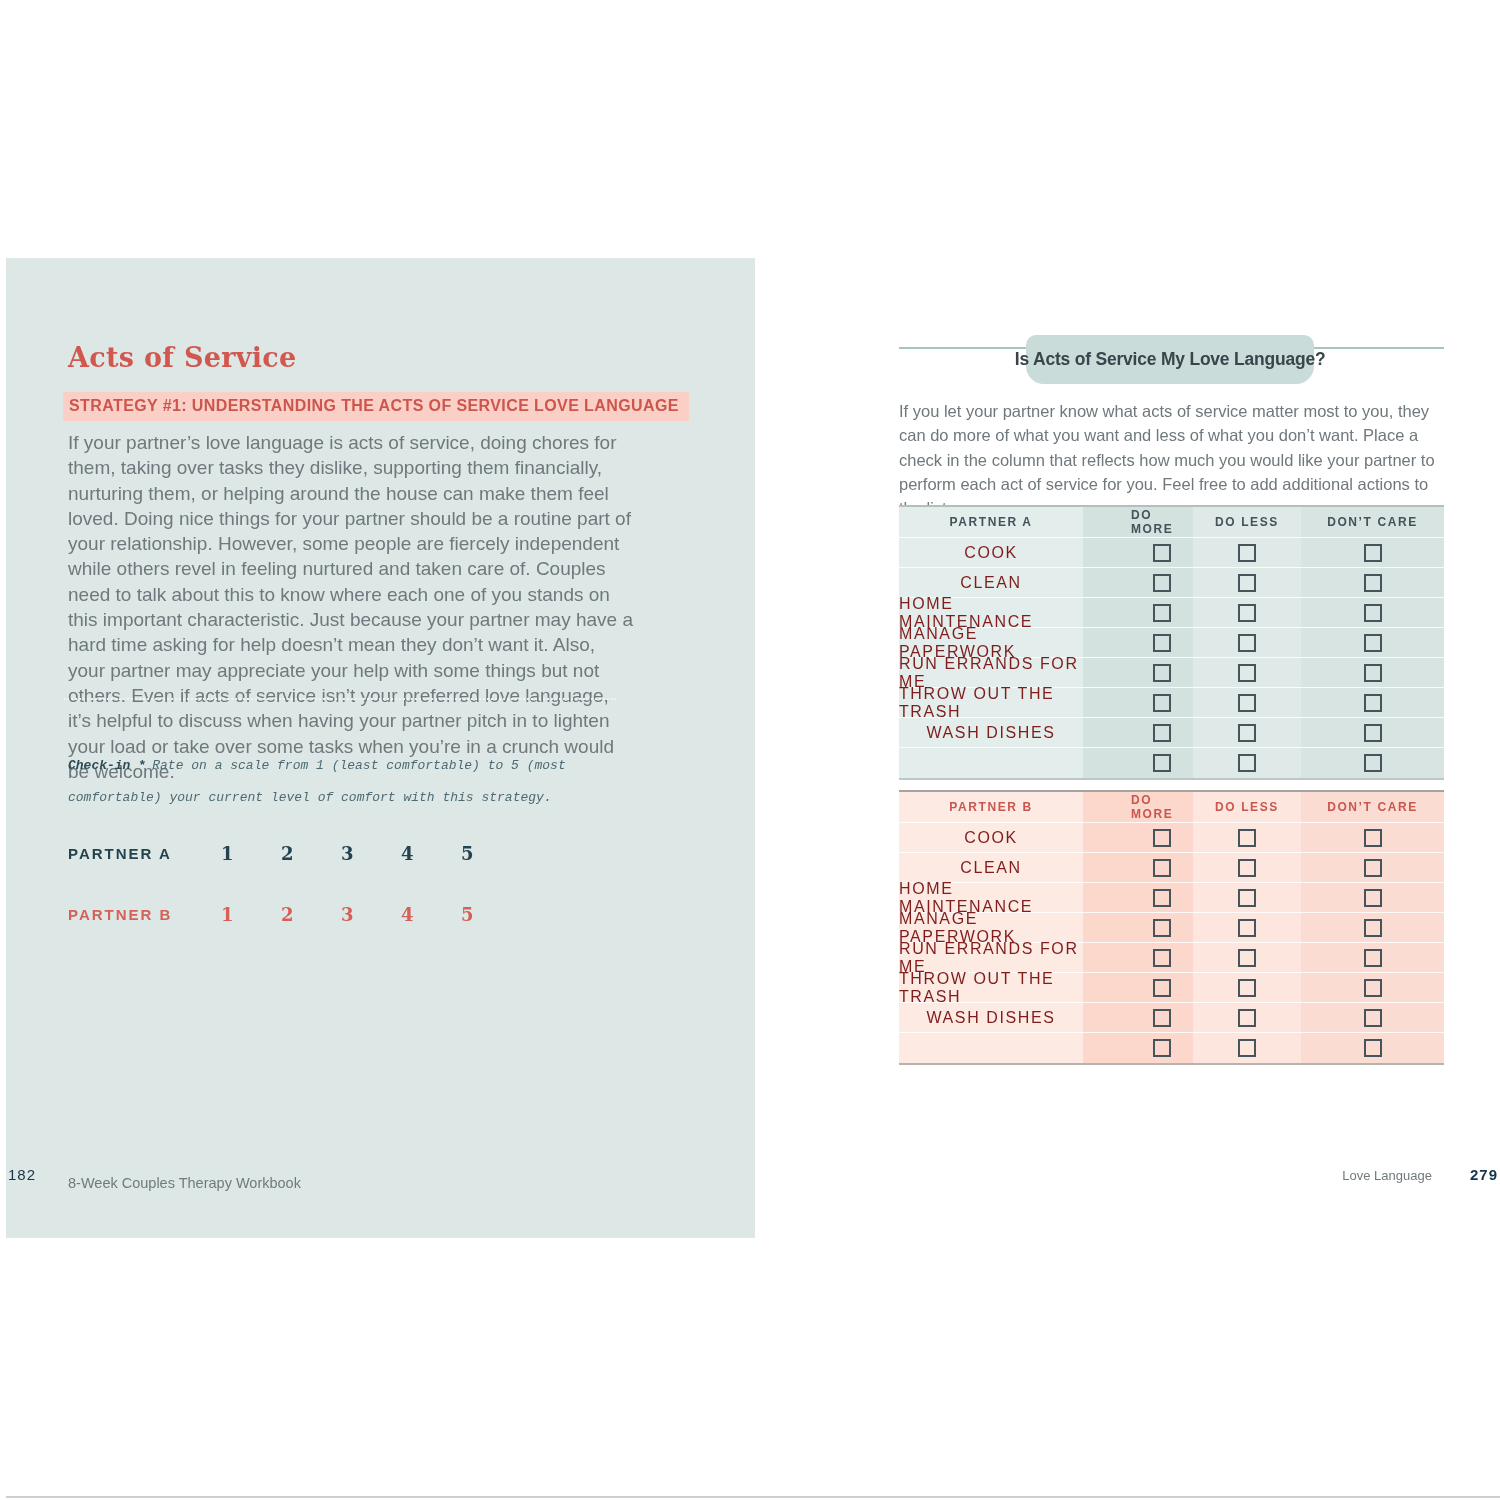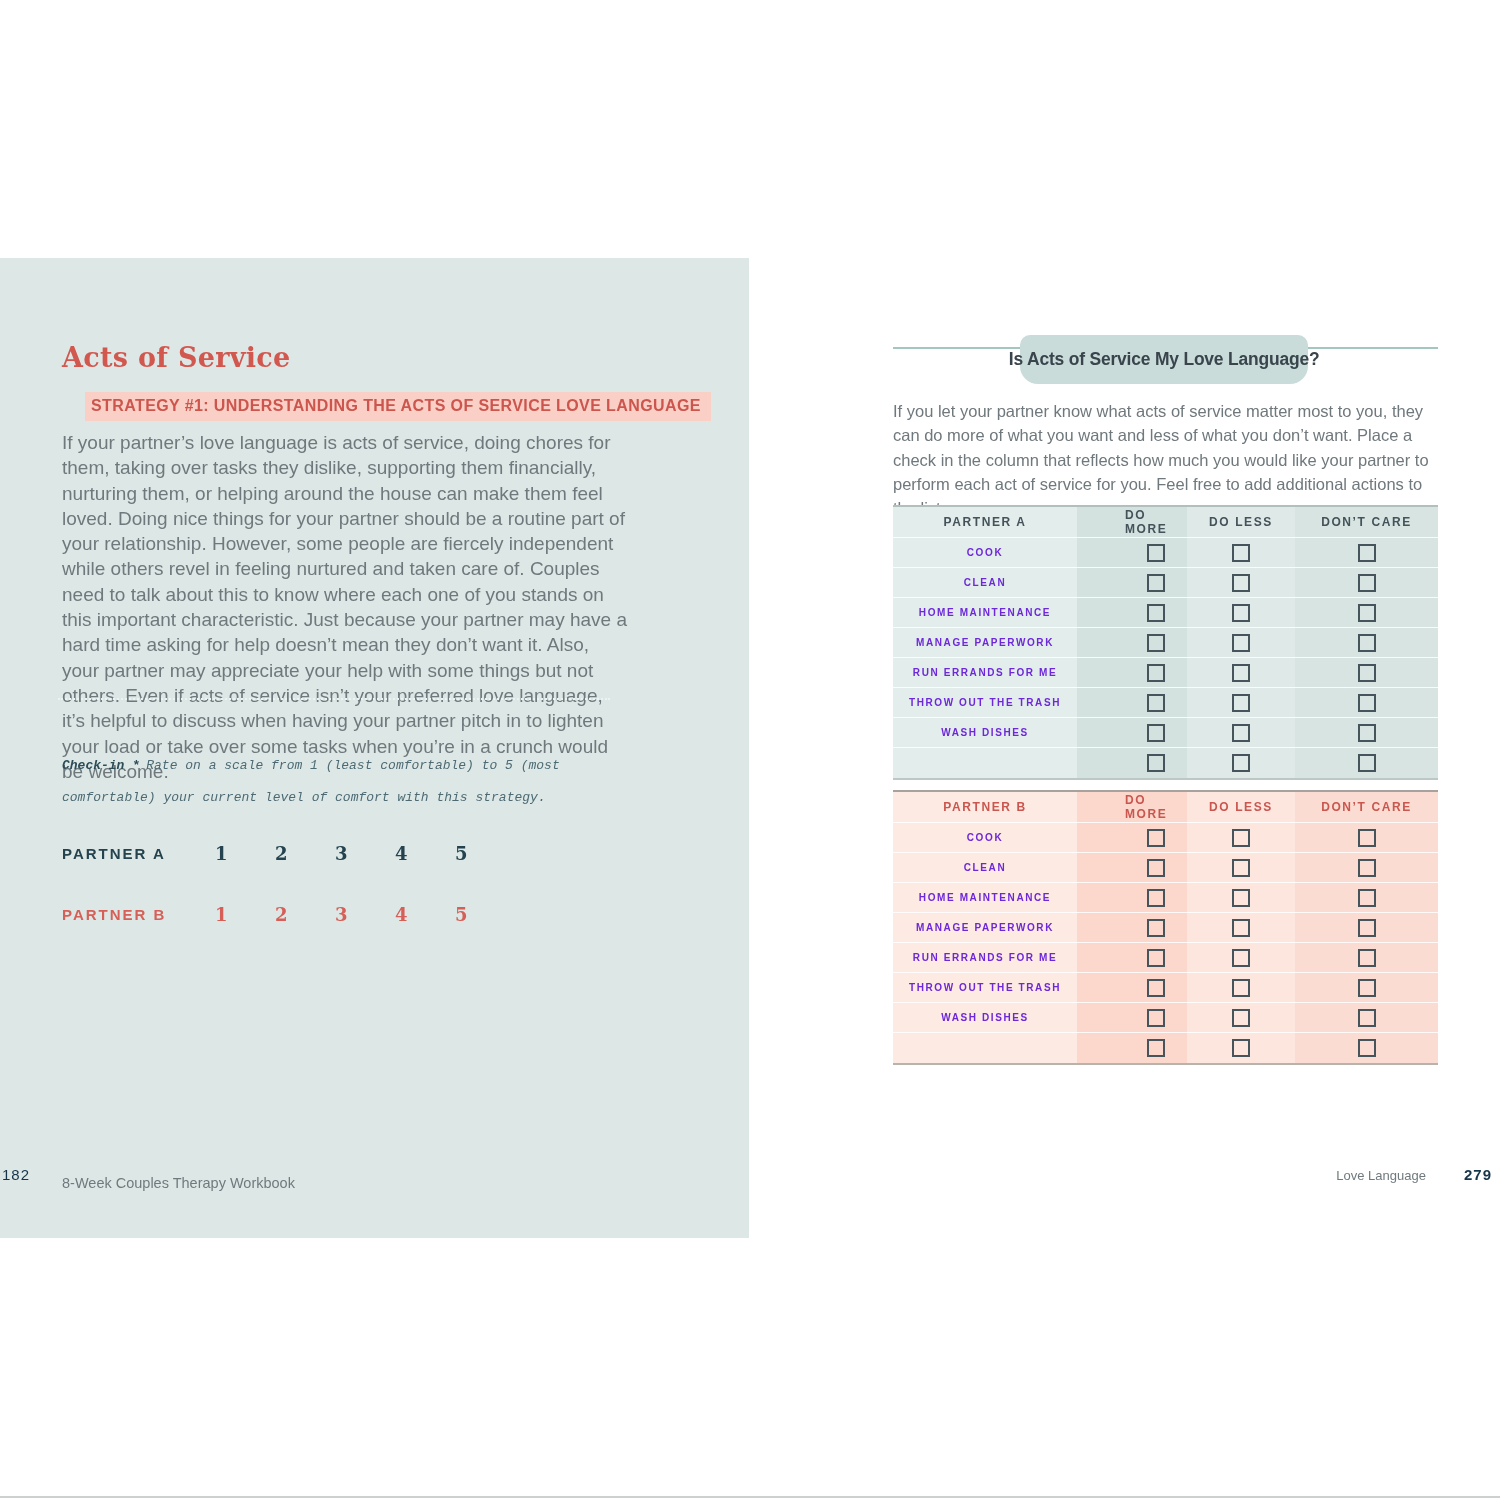--- a/index.html
+++ b/index.html
@@ -1,37 +1,37 @@
 <!DOCTYPE html>
 <html><head>
 <meta charset="utf-8">
 <style>
   html,body { margin:0; padding:0; }
   body {
     width:1500px; height:1500px; position:relative; background:#ffffff;
     font-family:"Liberation Sans", sans-serif;
     -webkit-font-smoothing:antialiased;
   }
-  .spread { position:absolute; left:0; top:258px; width:1400px; height:980px; }
+  .spread { position:absolute; left:6px; top:258px; width:1400px; height:980px; }
 
   
   .left-page {
     position:absolute; left:0; top:0; width:749px; height:980px;
     background:#dde8e6;
   }
   .lp-title {
     position:absolute; left:62px; top:84px;
     font-family:"DejaVu Serif", serif; font-weight:bold;
     font-size:27px; color:#d2574f; letter-spacing:0.3px;
   }
   .lp-strategy {
     position:absolute; left:57px; top:134px;
     background:#f9cfc6; color:#cc564e;
     font-weight:bold; font-size:16px; letter-spacing:0.4px;
-    padding:5px 10px 6px 6px; white-space:nowrap;margin-left:28px;
+    padding:5px 10px 6px 6px; white-space:nowrap;
   }
   .lp-body {
     position:absolute; left:62px; top:172px; width:566px;
     font-size:19px; line-height:25.3px; color:#6f787c;
   }
   .lp-dotted {
     position:absolute; left:58px; top:440px; width:552px; height:0;
     border-top:2px dotted #edf3f2;
   }
   .lp-checkin {
@@ -95,21 +95,21 @@
   .lt-cell {
     height:30px; display:flex; align-items:center; justify-content:center;
     box-sizing:border-box;
   }
   .lt-cell.sep { border-bottom:1px solid var(--sep); }
   .lt-cell.c0 { background:var(--c0); }
   .lt-cell.c1 { background:var(--c1);padding-left:48px; }
   .lt-cell.c2 { background:var(--c2); }
   .lt-cell.c3 { background:var(--c3); }
   .lt-head { height:31px; font-weight:bold; font-size:12px; letter-spacing:1.6px; color:#44525a; }
-  .lt-label { font-weight:bold; font-size:10px; letter-spacing:1.6px; color:#6d28d9; }
+  .lt-label { font-weight:normal; font-size:16px; letter-spacing:1.6px; color:#7f1d1d; }
   .theme-teal {
     --c0:#e3edeb; --c1:#d3e2df; --c2:#dfe9e7; --c3:#d7e4e1;
     --border-top:#b2bfbc; --border-bottom:#bcc8c5; --sep:rgba(255,255,255,0.85);
   }
   .theme-pink {
     --c0:#fdeae3; --c1:#fbd7cc; --c2:#fce6de; --c3:#fbdcd2;
     --border-top:#a8a29e; --border-bottom:#b9b3ae; --sep:rgba(255,255,255,0.85);
   }
   .theme-pink .lt-head { color:#c9574f; }
   .checkbox {

